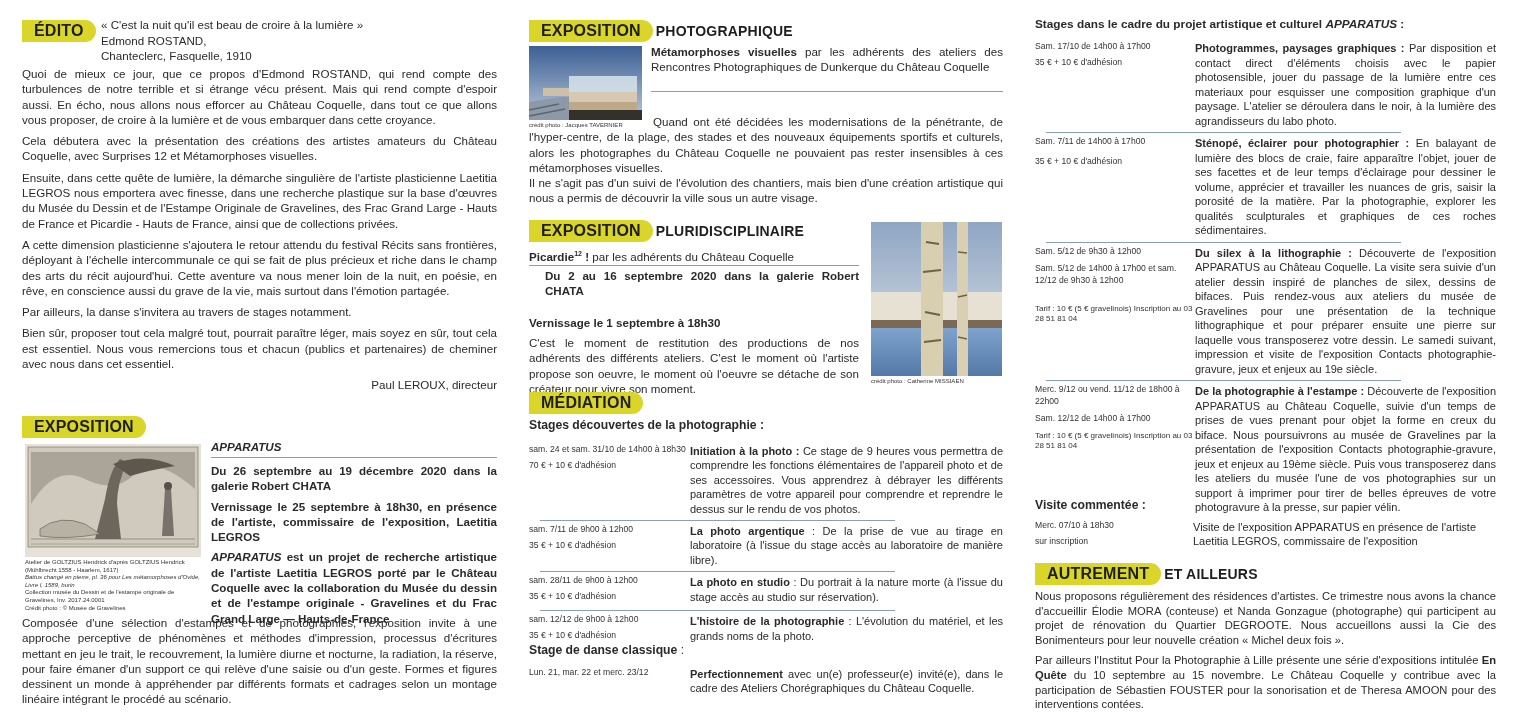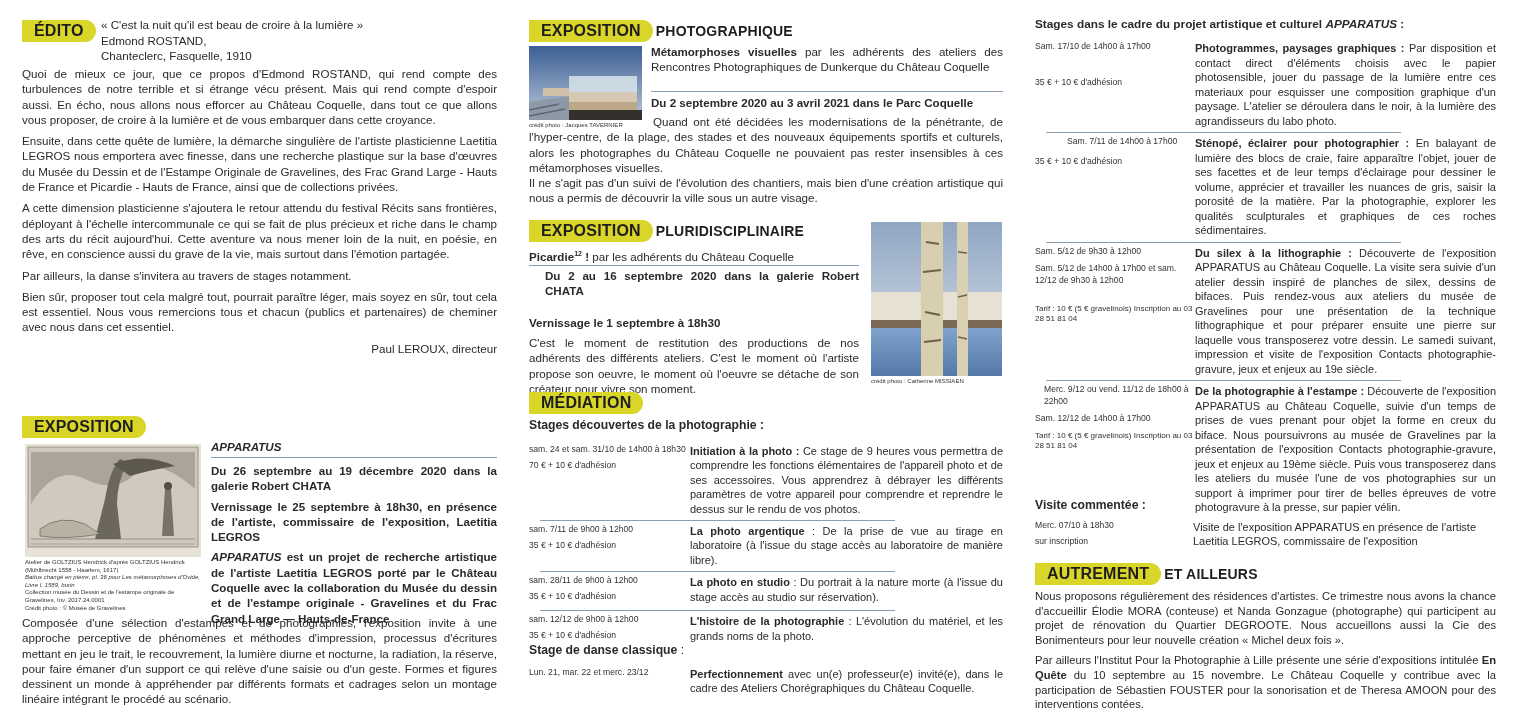--- a/index.html
+++ b/index.html
@@ -88,20 +88,21 @@
   <div class="edito-head">
     <span class="tab">ÉDITO</span>
   </div>
   <div class="edito-quote">
     <div>« C'est la nuit qu'il est beau de croire à la lumière »</div>
     <div>Edmond ROSTAND,</div>
     <div>Chanteclerc, Fasquelle, 1910</div>
   </div>
   <div class="edito-body">
     <p>Quoi de mieux ce jour, que ce propos d'Edmond ROSTAND, qui rend compte des turbulences de notre terrible et si étrange vécu présent. Mais qui rend compte d'espoir aussi. En écho, nous allons nous efforcer au Château Coquelle, dans tout ce que allons vous proposer, de croire à la lumière et de vous embarquer dans cette croyance.</p>
+    <p>Cela débutera avec la présentation des créations des artistes amateurs du Château Coquelle, avec Surprises 12 et Métamorphoses visuelles.</p>
     <p>Ensuite, dans cette quête de lumière, la démarche singulière de l'artiste plasticienne Laetitia LEGROS nous emportera avec finesse, dans une recherche plastique sur la base d'œuvres du Musée du Dessin et de l'Estampe Originale de Gravelines, des Frac Grand Large - Hauts de France et Picardie - Hauts de France, ainsi que de collections privées.</p>
     <p>A cette dimension plasticienne s'ajoutera le retour attendu du festival Récits sans frontières, déployant à l'échelle intercommunale ce qui se fait de plus précieux et riche dans le champ des arts du récit aujourd'hui. Cette aventure va nous mener loin de la nuit, en poésie, en rêve, en conscience aussi du grave de la vie, mais surtout dans l'émotion partagée.</p>
     <p>Par ailleurs, la danse s'invitera au travers de stages notamment.</p>
     <p>Bien sûr, proposer tout cela malgré tout, pourrait paraître léger, mais soyez en sûr, tout cela est essentiel. Nous vous remercions tous et chacun (publics et partenaires) de cheminer avec nous dans cet essentiel.</p>
     <p class="signature">Paul LEROUX, directeur</p>
   </div>
 
   <div class="expo-head">
     <span class="tab">EXPOSITION</span>
   </div>
@@ -154,21 +155,20 @@
       <rect x="40" y="56" width="68" height="8" fill="#bda889"></rect>
       <rect x="14" y="42" width="26" height="8" fill="#cdbfa8"></rect>
       <path d="M0 56 L40 50 L40 74 L0 74 Z" fill="#8e99a8"></path>
       <path d="M0 64 L30 58 M0 70 L36 63" stroke="#5a6473" stroke-width="1.4"></path>
       <path d="M40 64 L113 64 L113 74 L40 74 Z" fill="#34302c"></path>
     </svg>
   </div>
   <div class="photo-cred tiny">crédit photo : Jacques TAVERNIER</div>
   <div class="photo-right">
     <p style="padding-bottom:16px;border-bottom:1.5px solid #8b9fb3;"><span class="b">Métamorphoses visuelles</span><span> par les adhérents des ateliers des Rencontres Photographiques de Dunkerque du Château Coquelle</span></p>
-    <div class="date">Du 2 septembre 2020 au 3 avril 2021 dans le Parc Coquelle</div>
   </div>
   <div class="photo-body">
     <p>Quand ont été décidées les modernisations de la pénétrante, de l'hyper-centre, de la plage, des stades et des nouveaux équipements sportifs et culturels, alors les photographes du Château Coquelle ne pouvaient pas rester insensibles à ces métamorphoses visuelles.</p>
     <p class="noi">Il ne s'agit pas d'un suivi de l'évolution des chantiers, mais bien d'une création artistique qui nous a permis de découvrir la ville sous un autre visage.</p>
   </div>
 
   <div class="pluri-head">
     <span class="tab">EXPOSITION</span><span class="tab-suffix">PLURIDISCIPLINAIRE</span>
   </div>
   <div class="pluri-left">
@@ -245,46 +245,46 @@
     </div>
     <div class="ws-right"><span class="b">Perfectionnement</span><span> avec un(e) professeur(e) invité(e), dans le cadre des Ateliers Chorégraphiques du Château Coquelle.</span></div>
   </div>
 </div>
 
 <div class="col col3">
   <div class="stages-title h3"><span>Stages dans le cadre du projet artistique et culturel </span><span class="i">APPARATUS</span><span> :</span></div>
   <div class="stages">
     <div class="ws">
       <div class="ws-left">
-        <div class="small" style="margin-bottom:24px;">Sam. 17/10 de 14h00 à 17h00</div>
+        <div class="small" style="margin-bottom:4px;">Sam. 17/10 de 14h00 à 17h00</div>
         <div class="small">35 € + 10 € d'adhésion</div>
       </div>
       <div class="ws-right"><span class="b">Photogrammes, paysages graphiques :</span><span> Par disposition et contact direct d'éléments choisis avec le papier photosensible, jouer du passage de la lumière entre ces materiaux pour esquisser une composition graphique d'un paysage. L'atelier se déroulera dans le noir, à la lumière des agrandisseurs du labo photo.</span></div>
     </div>
     <div class="ws-sep rule"></div>
     <div class="ws">
       <div class="ws-left">
-        <div class="small" style="margin-bottom:8px;margin-left:32px;">Sam. 7/11 de 14h00 à 17h00</div>
+        <div class="small" style="margin-bottom:8px;">Sam. 7/11 de 14h00 à 17h00</div>
         <div class="small">35 € + 10 € d'adhésion</div>
       </div>
       <div class="ws-right"><span class="b">Sténopé, éclairer pour photographier :</span><span> En balayant de lumière des blocs de craie, faire apparaître l'objet, jouer de ses facettes et de leur temps d'éclairage pour dessiner le volume, apprécier et travailler les nuances de gris, saisir la porosité de la matière. Par la photographie, explorer les qualités sculpturales et graphiques de ces roches sédimentaires.</span></div>
     </div>
     <div class="ws-sep rule"></div>
     <div class="ws">
       <div class="ws-left">
         <div class="small" style="margin-bottom:6px;">Sam. 5/12 de 9h30 à 12h00</div>
         <div class="small" style="margin-bottom:18px;">Sam. 5/12 de 14h00 à 17h00 et sam. 12/12 de 9h30 à 12h00</div>
         <div class="small" style="font-size:8px;line-height:10px;">Tarif : 10 € (5 € gravelinois) Inscription au 03 28 51 81 04</div>
       </div>
       <div class="ws-right"><span class="b">Du silex à la lithographie :</span><span> Découverte de l'exposition APPARATUS au Château Coquelle. La visite sera suivie d'un atelier dessin inspiré de planches de silex, dessins de bifaces. Puis rendez-vous aux ateliers du musée de Gravelines pour une présentation de la technique lithographique et pour préparer ensuite une pierre sur laquelle vous transposerez votre dessin. Le samedi suivant, impression et visite de l'exposition Contacts photographie-gravure, jeux et enjeux au 19e siècle.</span></div>
     </div>
     <div class="ws-sep rule"></div>
     <div class="ws">
       <div class="ws-left">
-        <div class="small" style="margin-bottom:6px;margin-left:9px;">Merc. 9/12 ou vend. 11/12 de 18h00 à 22h00</div>
+        <div class="small" style="margin-bottom:6px;">Merc. 9/12 ou vend. 11/12 de 18h00 à 22h00</div>
         <div class="small" style="margin-bottom:6px;">Sam. 12/12 de 14h00 à 17h00</div>
         <div class="small" style="font-size:8px;line-height:10px;">Tarif : 10 € (5 € gravelinois) Inscription au 03 28 51 81 04</div>
       </div>
       <div class="ws-right"><span class="b">De la photographie à l'estampe :</span><span> Découverte de l'exposition APPARATUS au Château Coquelle, suivie d'un temps de prises de vues prenant pour objet la forme en creux du biface. Nous poursuivrons au musée de Gravelines par la présentation de l'exposition Contacts photographie-gravure, jeux et enjeux au 19ème siècle. Puis vous transposerez dans les ateliers du musée l'une de vos photographies sur un support à imprimer pour tirer de belles épreuves de votre photogravure à la presse, sur papier vélin.</span></div>
     </div>
   </div>
 
   <div class="visite-title h3">Visite commentée :</div>
   <div class="visite">
     <div class="ws-left">

